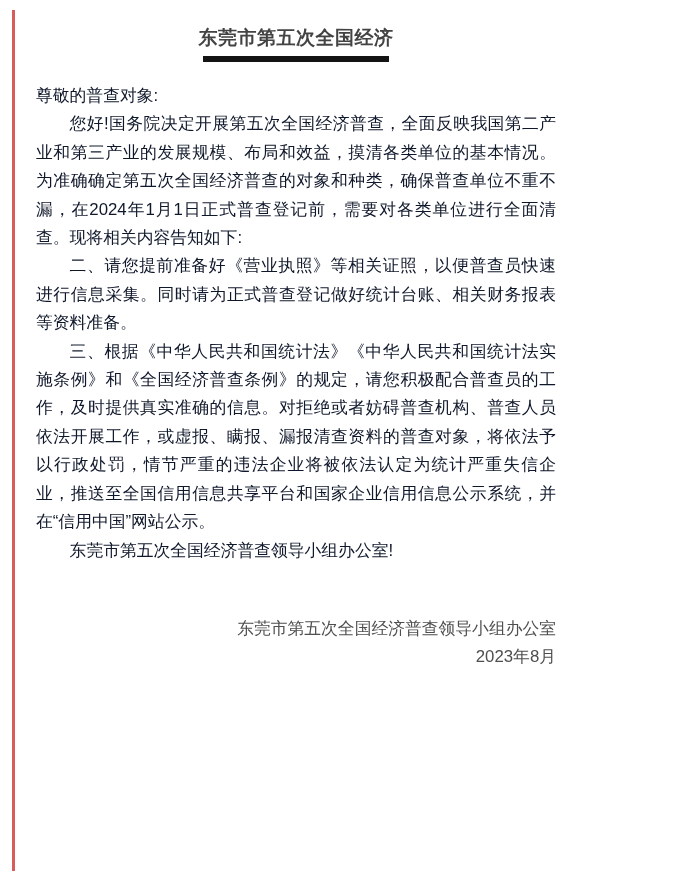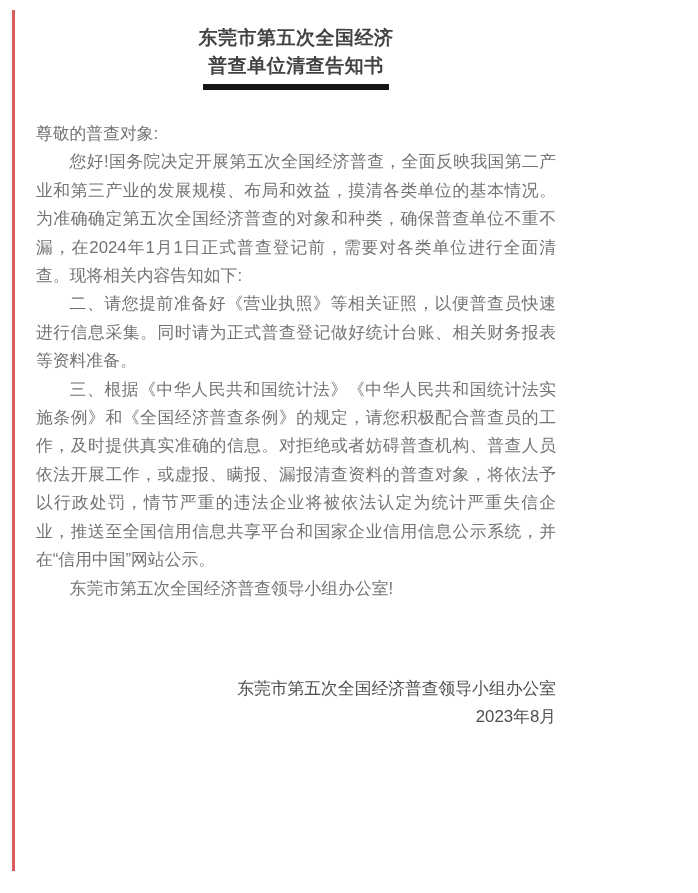--- a/index.html
+++ b/index.html
@@ -43,52 +43,51 @@
   .title-rule {
     width: 186px;
     height: 2px;
     margin: 4px auto 0 auto;
     border-top: 2px solid #141414;
     border-bottom: 4px solid #141414;
     background: transparent;
   }
 
   .letter {
-    margin-top: 30px;
+    margin-top: 20px;
     font-size: 16.8px;
     line-height: 28.4px;
-    color: #737373;
+    color: #0f172a;
     text-align: justify;
   }
 
   .salutation { text-indent: 0; }
 
   .para { text-indent: 2em; }
 
   .signature {
-    margin-top: 72px;
+    margin-top: 50px;
     text-align: right;
     font-size: 16.8px;
     line-height: 28.4px;
     color: #4e4e4e;
   }
 </style>
 </head>
 <body>
 
 <div class="page">
 
   <div class="accent-line left"></div>
   <div class="accent-line right"></div>
 
   <div class="content">
 
     <div class="doc-title">
       <div>东莞市第五次全国经济</div>
-      <div>普查单位清查告知书</div>
     </div>
 
     <div class="title-rule"></div>
 
     <div class="letter">
       <div class="salutation">尊敬的普查对象:</div>
 
       <p class="para">您好!国务院决定开展第五次全国经济普查，全面反映我国第二产业和第三产业的发展规模、布局和效益，摸清各类单位的基本情况。为准确确定第五次全国经济普查的对象和种类，确保普查单位不重不漏，在2024年1月1日正式普查登记前，需要对各类单位进行全面清查。现将相关内容告知如下:</p>
 
 

